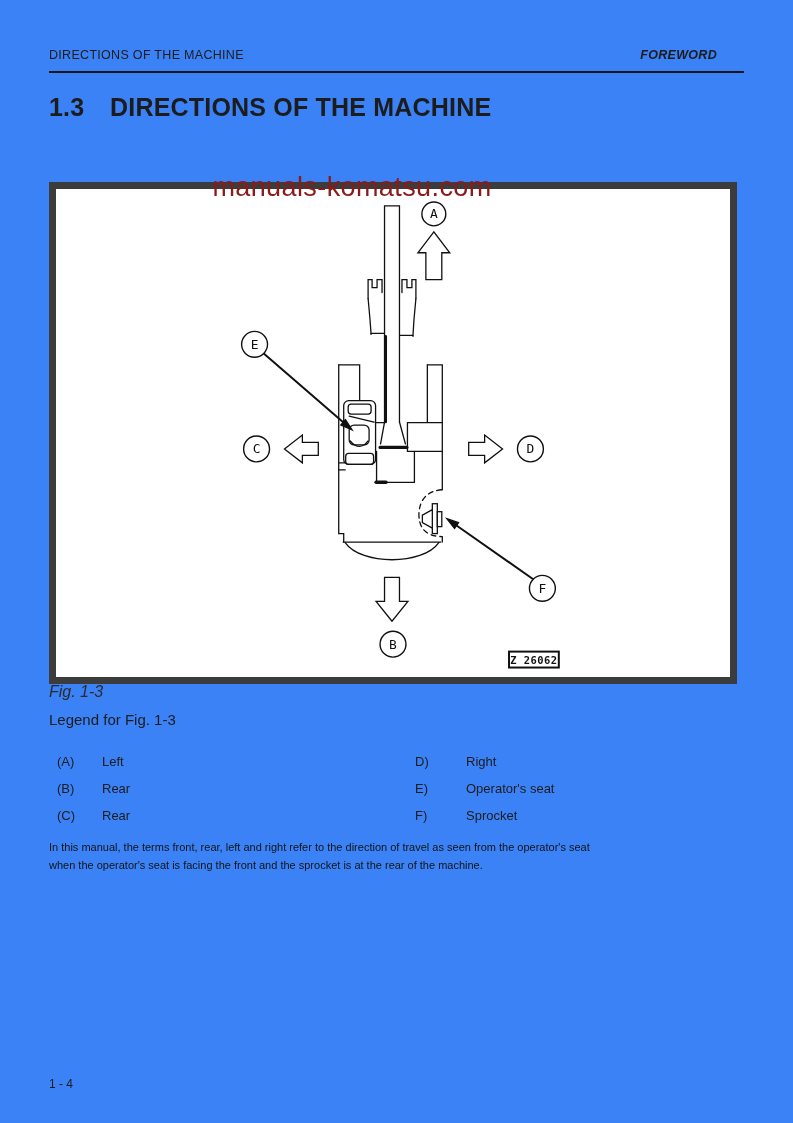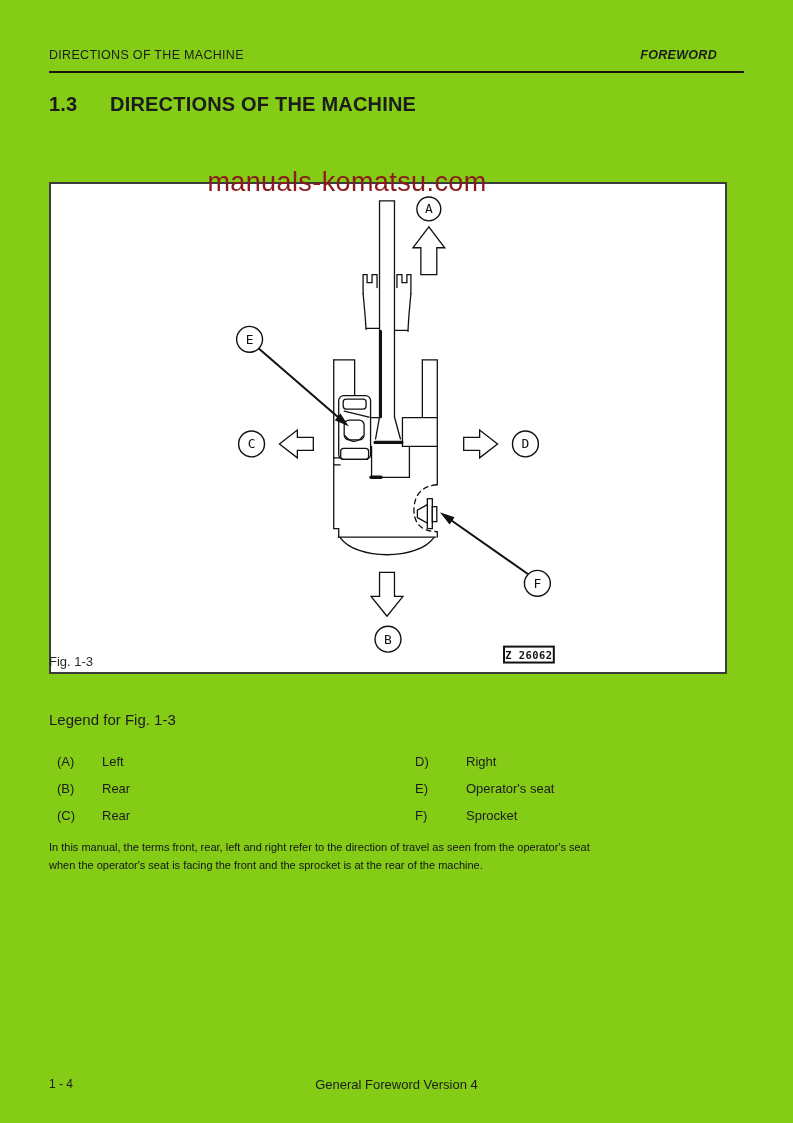--- a/index.html
+++ b/index.html
@@ -1,33 +1,33 @@
 <!DOCTYPE html>
 <html><head>
 <meta charset="utf-8">
 <style>
   html,body{margin:0;padding:0;background:#fff;}
   .page{
-    position:relative;width:793px;height:1123px;background:#84cc16;
+    position:relative;width:793px;height:1123px;background:#3b82f6;
     font-family:"Liberation Sans",sans-serif;color:#1c1c1c;overflow:hidden;
   }
   .hdr-left{position:absolute;top:48px;left:49px;font-size:12.5px;letter-spacing:.3px;}
   .hdr-right{position:absolute;top:48px;right:76px;font-size:12.5px;font-weight:bold;letter-spacing:.3px;font-style:italic;}
   .hdr-rule{position:absolute;top:71px;left:49px;width:695px;height:2px;background:#161616;}
-  .title{position:absolute;top:93px;left:49px;font-size:20px;font-weight:bold;letter-spacing:.2px;white-space:nowrap;}
+  .title{position:absolute;top:93px;left:49px;font-size:25px;font-weight:bold;letter-spacing:.2px;white-space:nowrap;}
   .title .num{display:inline-block;width:61px;}
   .figure{
     position:absolute;top:182px;left:49px;width:674px;height:488px;
-    border:2px solid #fca5a5;background:#fff;
+    border:7px solid #fca5a5;background:#fff;
   }
   .watermark{
     position:absolute;left:296px;top:0;transform:translate(-50%,-54%);
     font-size:27px;letter-spacing:.4px;white-space:nowrap;
   }
-  .fig-caption{position:absolute;top:654px;left:49px;font-size:13px;color:#2a2a2a;}
+  .fig-caption{position:absolute;top:683px;left:49px;font-size:16px;font-style:italic;color:#2a2a2a;}
   .legend-head{position:absolute;top:711px;left:49px;font-size:15px;}
   .legend{position:absolute;top:748px;left:49px;width:678px;}
   .legend .row{display:flex;height:27px;line-height:27px;font-size:13px;}
   .legend .lcol{display:flex;width:366px;}
   .legend .rcol{display:flex;flex:1;}
   .legend .key{padding-left:8px;width:53px;box-sizing:border-box;}
   .legend .rcol .key{padding-left:0;width:51px;}
   .para{position:absolute;left:49px;width:700px;font-size:11px;line-height:17.5px;white-space:pre-line;color:#141414;}
   .p1{top:839px;}
   .p2{top:885px;}
@@ -179,16 +179,15 @@
       <div class="rcol">
         <span class="key">F)</span>
         <span class="val">Sprocket</span>
       </div>
     </div>
   </div>
 
   <div class="para p1">In this manual, the terms front, rear, left and right refer to the direction of travel as seen from the operator's seat
 when the operator's seat is facing the front and the sprocket is at the rear of the machine.</div>
 
-  <div class="footer-center">General Foreword Version 4</div>
   <div class="footer-num">1 - 4</div>
 
 </div>
 
 </body></html>

